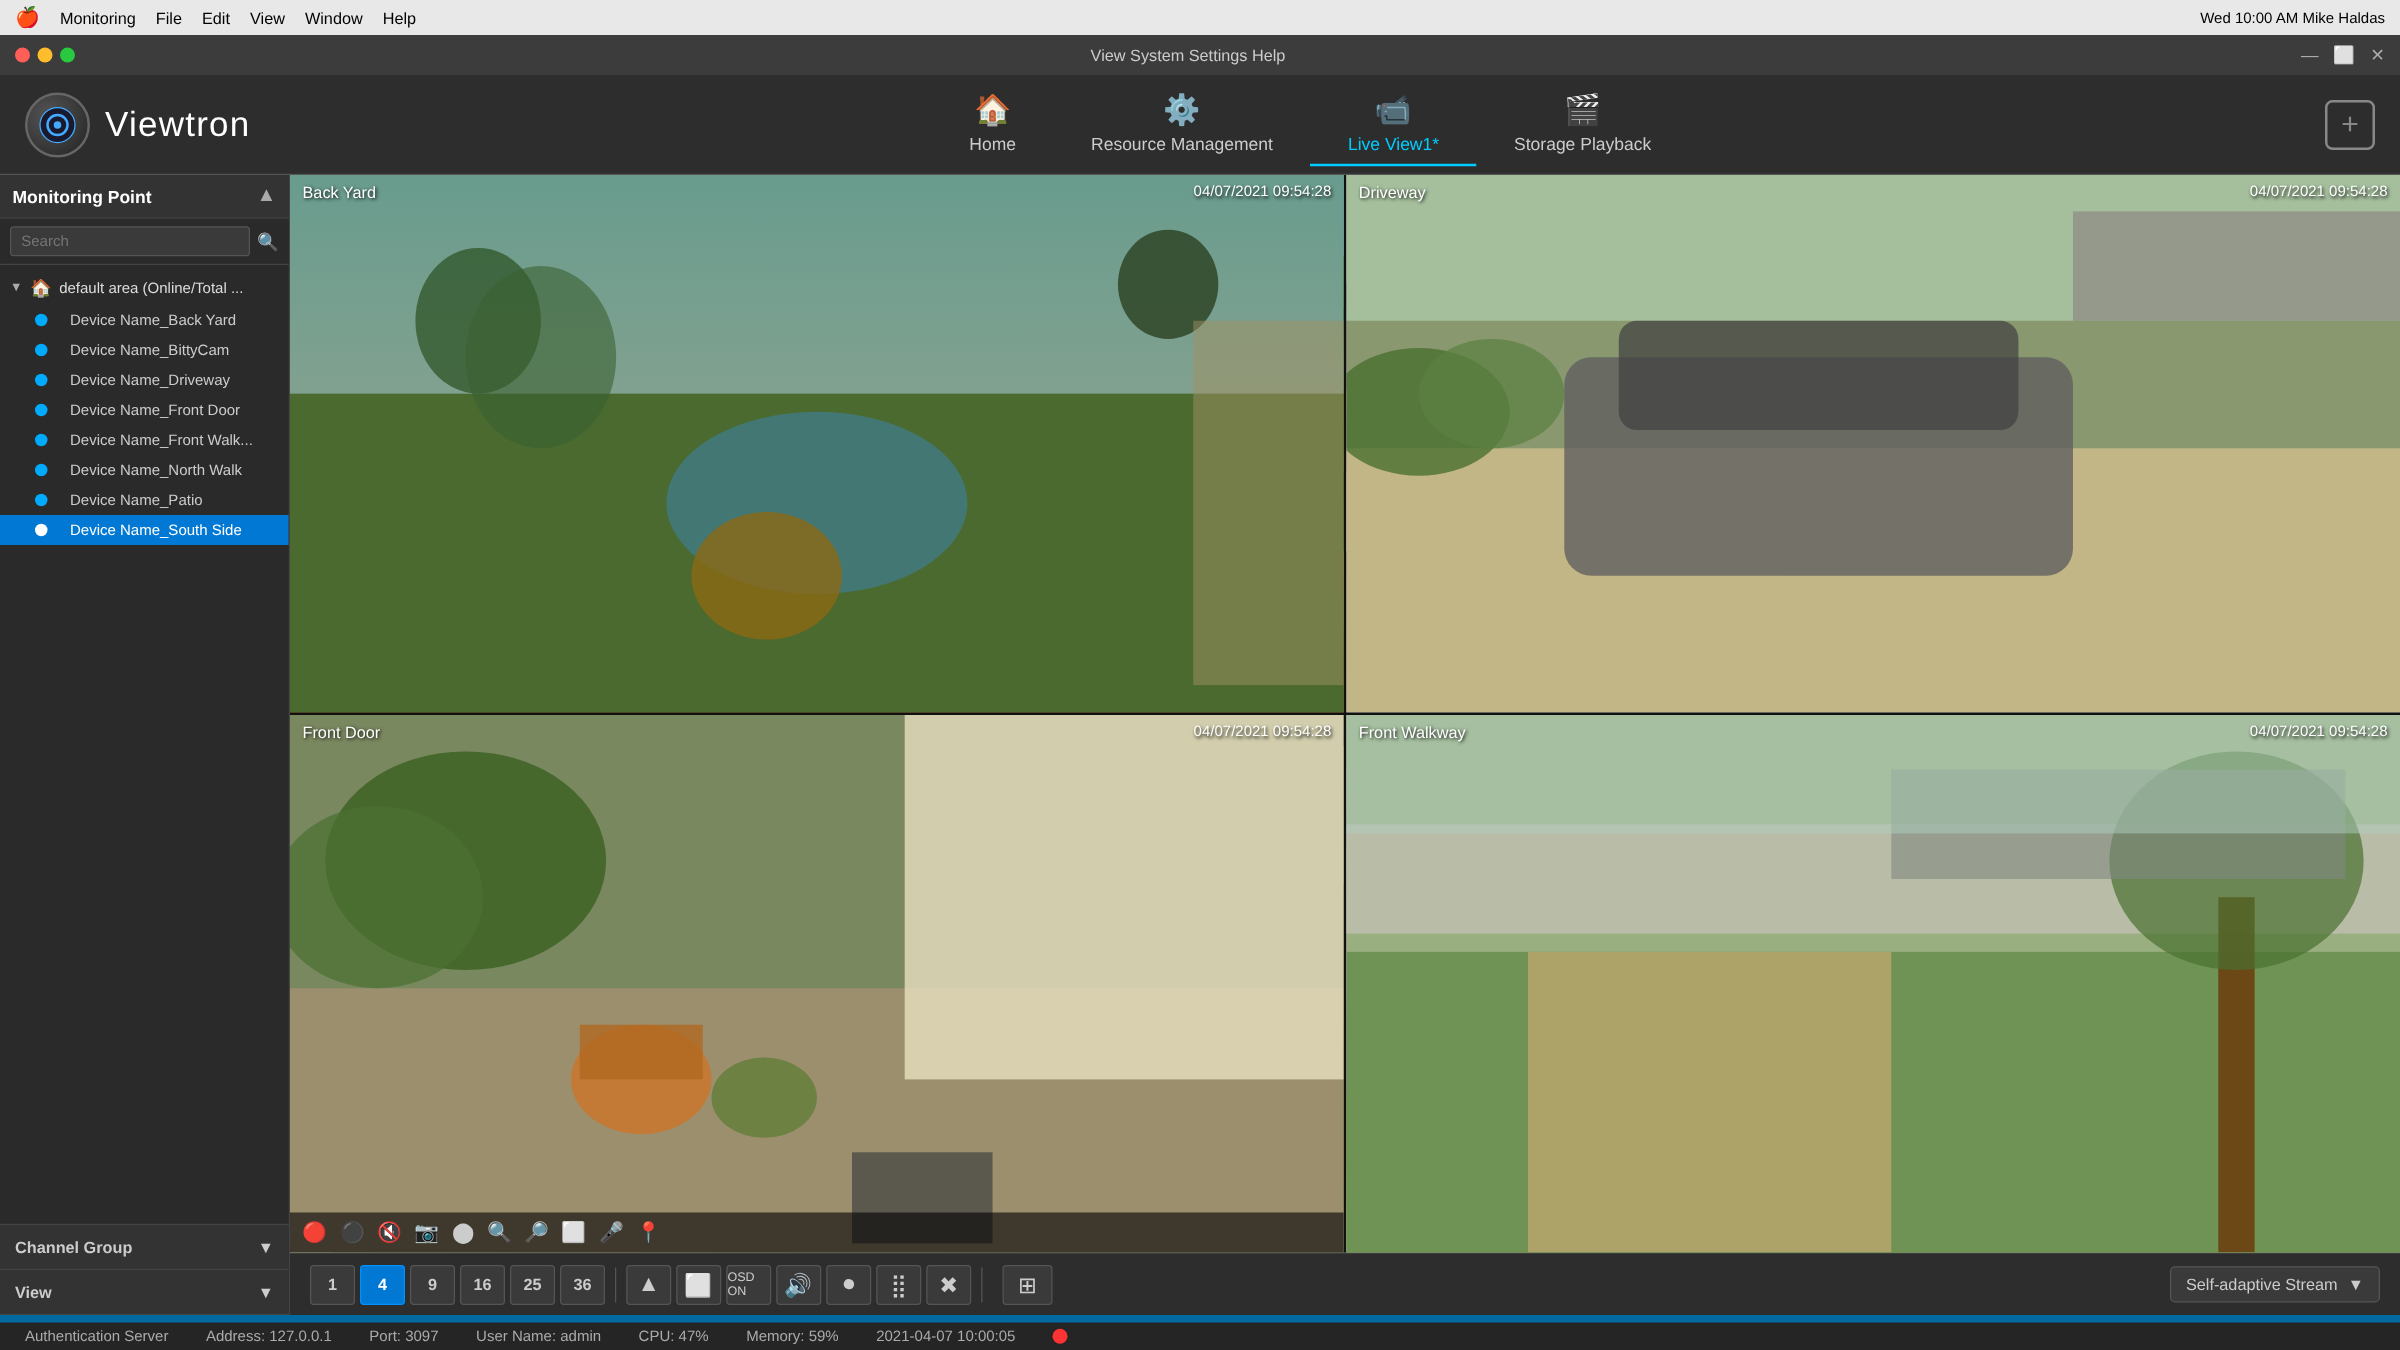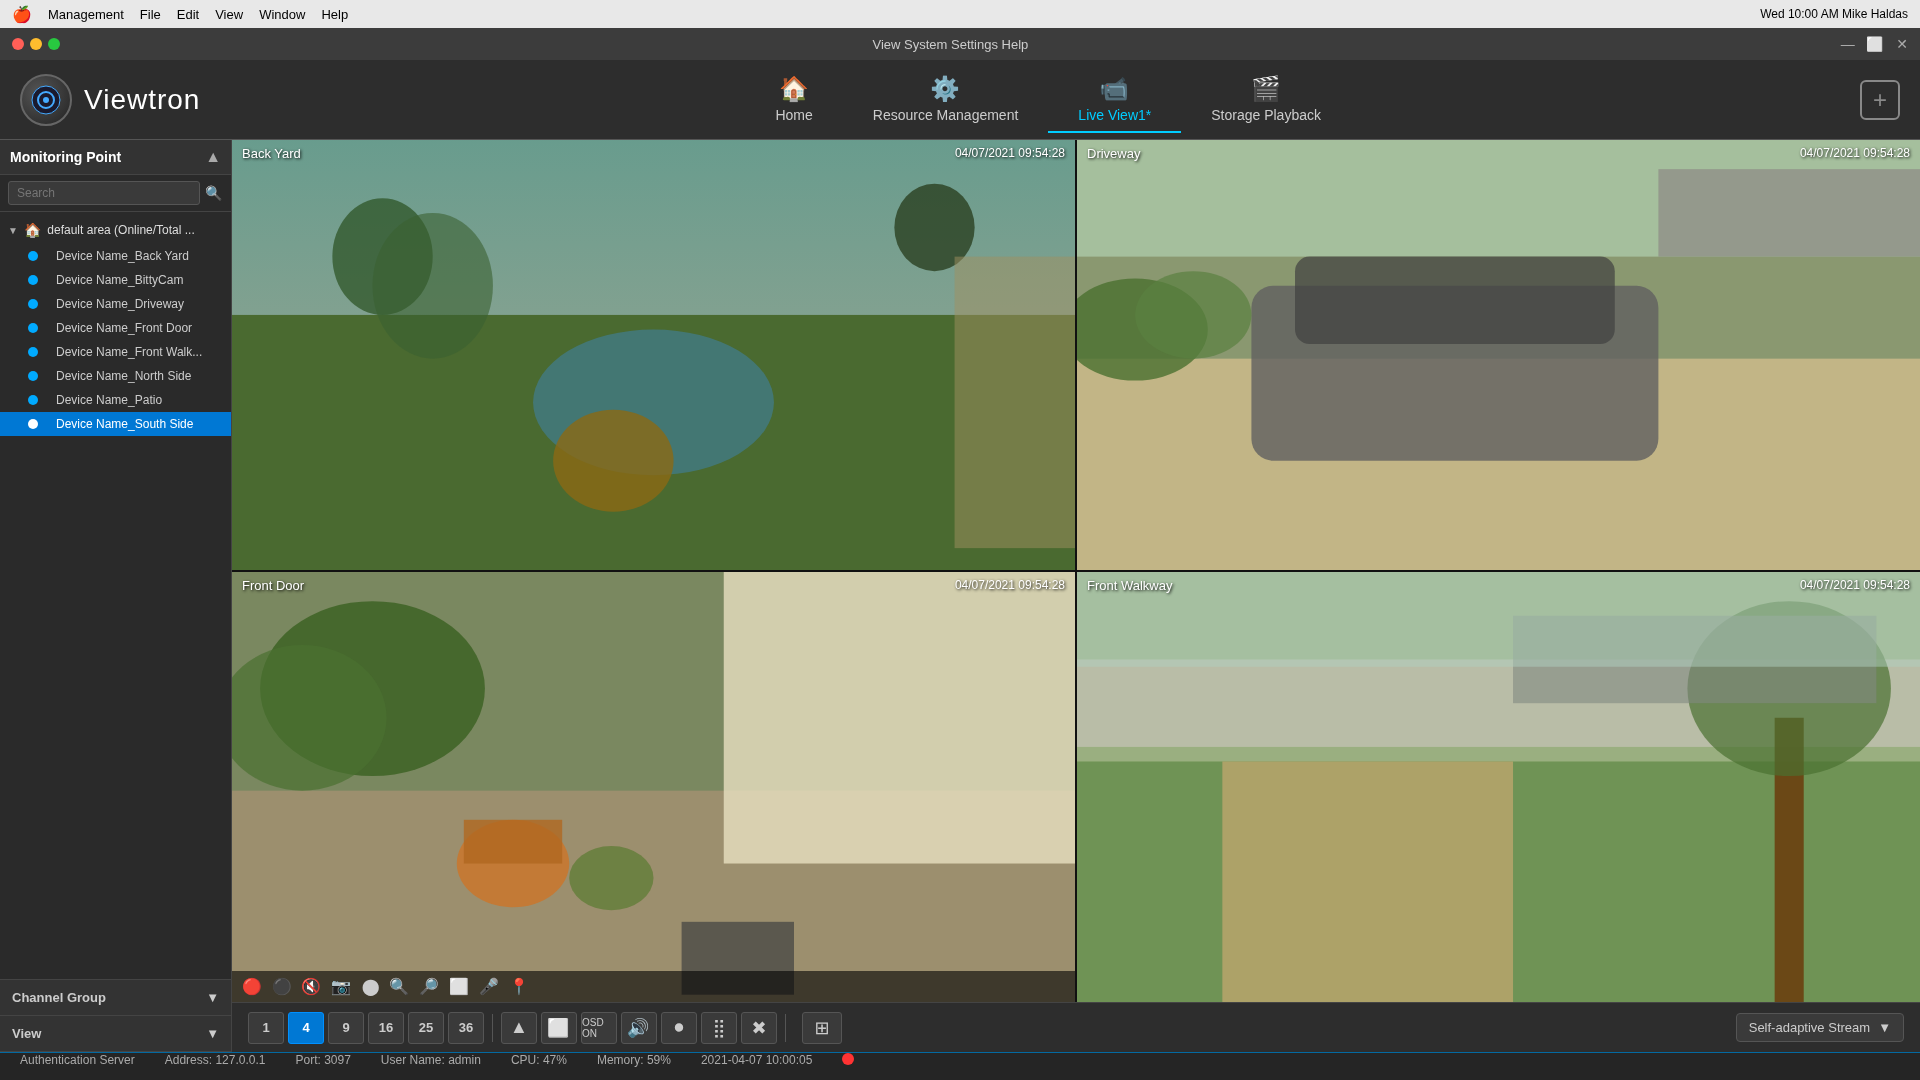--- a/index.html
+++ b/index.html
@@ -197,33 +197,33 @@
       padding: 6px 12px; color: #ccc; font-size: 13px; cursor: pointer; gap: 8px;
     }
     .layout-btn {
       width: 40px; height: 32px; display: flex; align-items: center; justify-content: center;
       background: #3a3a3a; border: 1px solid #555; border-radius: 3px;
       color: #ccc; font-size: 18px; cursor: pointer; margin-left: 8px;
     }
 
     
     .status-bar {
-      height: 28px; background: #252525; border-top: 1px solid #0369a1;
-      display: flex; padding: 0 20px; gap: 30px;
+      height: 28px; background: #252525; border-top: 6px solid #0369a1;
+      display: flex; align-items: center; padding: 0 20px; gap: 30px;
       color: #aaa; font-size: 12px;
     }
     .status-dot { width: 12px; height: 12px; border-radius: 50%; background: #ff3333; }
   </style>
 </head>
 <body>
 
 <div class="mac-menubar">
   <div class="mac-menubar-left">
     <span class="apple-logo">🍎</span>
-    <span>Management</span>
+    <span>Monitoring</span>
     <span>File</span>
     <span>Edit</span>
     <span>View</span>
     <span>Window</span>
     <span>Help</span>
   </div>
   <div class="mac-menubar-right">
     <span>Wed 10:00 AM  Mike Haldas</span>
   </div>
 </div>
@@ -318,21 +318,21 @@
         <div class="device-item">
           <div class="device-dot"></div>
           <span>Device Name_Front Door</span>
         </div>
         <div class="device-item">
           <div class="device-dot"></div>
           <span>Device Name_Front Walk...</span>
         </div>
         <div class="device-item">
           <div class="device-dot"></div>
-          <span>Device Name_North Side</span>
+          <span>Device Name_North Walk</span>
         </div>
         <div class="device-item">
           <div class="device-dot"></div>
           <span>Device Name_Patio</span>
         </div>
         <div class="device-item selected">
           <div class="device-dot" style="background:#fff;"></div>
           <span>Device Name_South Side</span>
         </div>
       </div>

